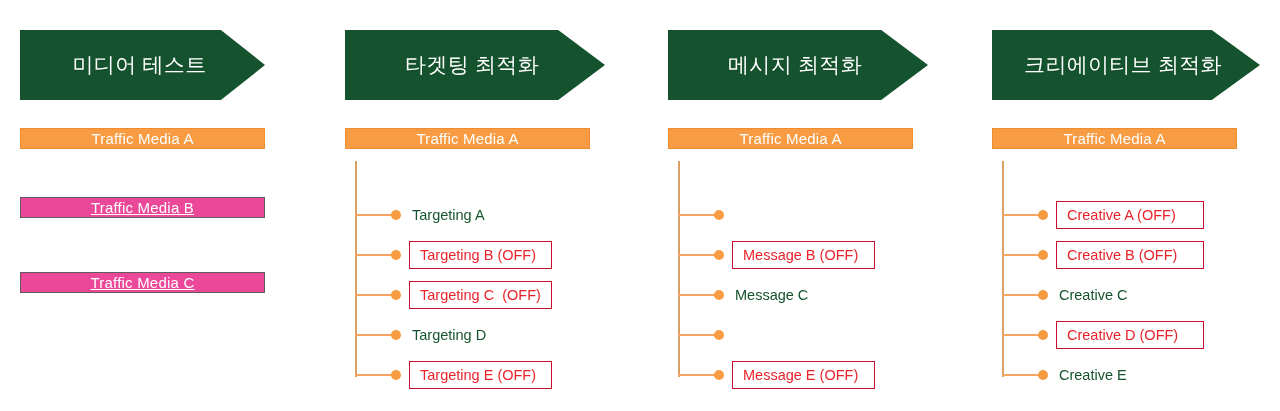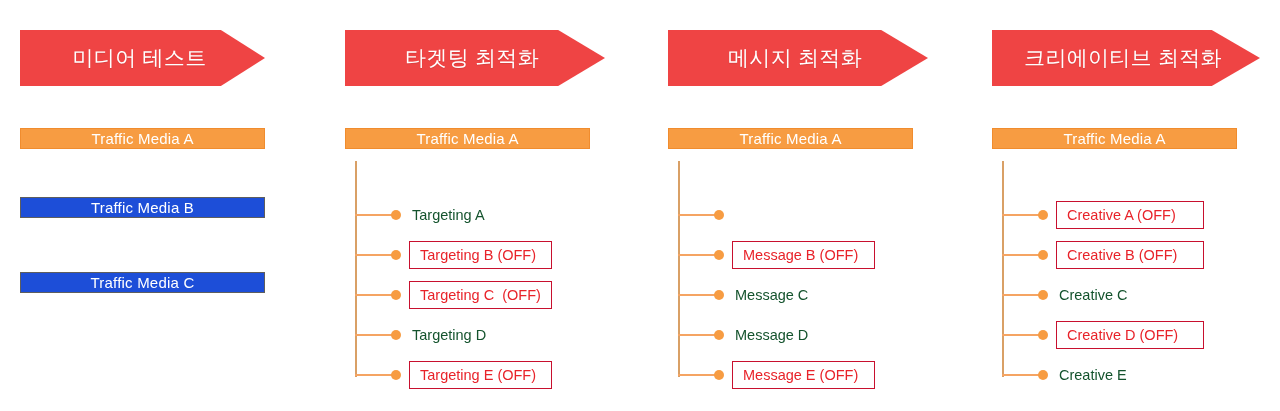--- a/index.html
+++ b/index.html
@@ -33,22 +33,22 @@
   .col-2 { left: 325px; }
   .col-3 { left: 648px; }
   .col-4 { left: 970px; }
 
   
   .arrow-banner {
     position: absolute;
     left: 20px;
     top: 30px;
     width: 245px;
-    height: 56px;
-    background: #ef4444;
+    height: 70px;
+    background: #14532d;
     color: #ffffff;
     font-size: 21px;
     font-weight: 400;
     letter-spacing: 0.3px;
     display: flex;
     align-items: center;
     justify-content: center;
     box-sizing: border-box;
     padding-right: 6px;
     -webkit-clip-path: polygon(0 0, 82% 0, 100% 50%, 82% 100%, 0 100%);
@@ -71,22 +71,23 @@
     box-sizing: border-box;
     font-size: 15px;
     color: #ffffff;
     letter-spacing: 0.2px;
   }
   .media-bar.orange {
     background: #F79C42;
     border: 1px solid #F08C2E;
   }
   .media-bar.gray {
-    background: #1d4ed8;
+    background: #ec4899;
     border: 1px solid #5e5e5e;
+    text-decoration: underline;
   }
   .bar-a { top: 128px; }
   .bar-b { top: 197px; }
   .bar-c { top: 272px; }
 
   .col-2 .media-bar { left: 345px; width: 245px; }
   .col-3 .media-bar { left: 20px; width: 245px; }
   .col-4 .media-bar { left: 22px; width: 245px; }
 
   
@@ -197,21 +198,20 @@
       <div class="branch" style="top:374px;"></div>
       <div class="node-dot" style="left:66px; top:210px;"></div>
       <div class="node-dot" style="left:66px; top:250px;"></div>
       <div class="node-dot" style="left:66px; top:290px;"></div>
       <div class="node-dot" style="left:66px; top:330px;"></div>
       <div class="node-dot" style="left:66px; top:370px;"></div>
     </div>
 
     <div class="leaf off" style="top:241px;">Message B (OFF)</div>
     <div class="leaf plain" style="top:281px;">Message C</div>
-    <div class="leaf plain" style="top:321px;">Message D</div>
     <div class="leaf off" style="top:361px;">Message E (OFF)</div>
   </div>
 
   <div class="column col-4">
     <div class="arrow-banner">크리에이티브 최적화</div>
     <div class="media-bar orange bar-a">Traffic Media A</div>
 
     <div class="tree">
       <div class="tree-trunk" style="left:32px; height:216px;"></div>
       <div class="branch" style="left:32px; top:214px;"></div>

